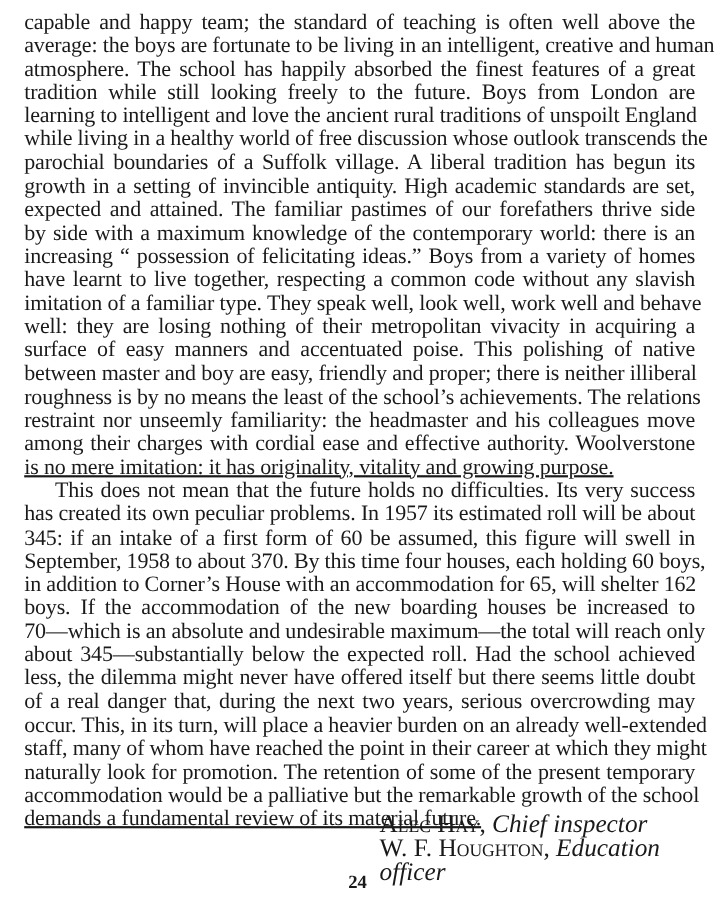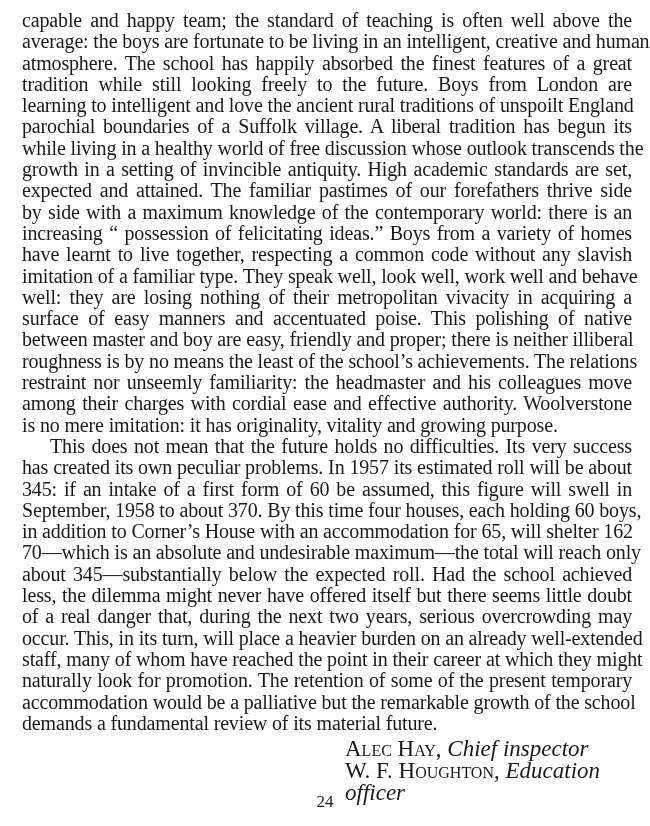--- a/index.html
+++ b/index.html
@@ -25,20 +25,21 @@
       font-size: 20px;
       line-height: 21.3px;
       height: 21.3px;
       white-space: nowrap;
       text-align: justify;
       text-align-last: justify;
       letter-spacing: -0.15px;
     }
     .line.last {
       text-align-last: left;
+      text-decoration: underline;
     }
     .line.indent {
       padding-left: 28px;
     }
     .signatures {
       position: absolute;
       left: 345px;
       top: 738px;
       font-size: 23px;
       line-height: 22px;
@@ -49,55 +50,56 @@
     .it {
       font-style: italic;
     }
     .page-number {
       position: absolute;
       left: 0;
       width: 650px;
       top: 792px;
       text-align: center;
       font-size: 17px;
-      font-weight: normal;
+      font-weight: bold;
     }
   </style>
 </head>
 <body>
 
 <div class="page">
   <div>
     <div class="line">capable and happy team;  the standard of teaching is often well above the</div>
     <div class="line">average:  the boys are fortunate to be living in an intelligent, creative and humane</div>
     <div class="line">atmosphere.   The school has happily absorbed the finest features of a great</div>
     <div class="line">tradition while still looking freely to the future.   Boys from London are</div>
     <div class="line">learning to intelligent and love the ancient rural traditions of unspoilt England</div>
+    <div class="line">while living in a healthy world of free discussion whose outlook transcends the</div>
     <div class="line">parochial boundaries of a Suffolk village.   A liberal tradition has begun its</div>
-    <div class="line">while living in a healthy world of free discussion whose outlook transcends the</div>
     <div class="line">growth in a setting of invincible antiquity.   High academic standards are set,</div>
     <div class="line">expected and attained.   The familiar pastimes of our forefathers thrive side</div>
     <div class="line">by side with a maximum knowledge of the contemporary world:  there is an</div>
     <div class="line">increasing “ possession of felicitating ideas.”   Boys from a variety of homes</div>
     <div class="line">have learnt to live together, respecting a common code without any slavish</div>
     <div class="line">imitation of a familiar type.   They speak well, look well, work well and behave</div>
     <div class="line">well:  they are losing nothing of their metropolitan vivacity in acquiring a</div>
     <div class="line">surface of easy manners and accentuated poise.   This polishing of native</div>
     <div class="line">between master and boy are easy, friendly and proper;  there is neither illiberal</div>
     <div class="line">roughness is by no means the least of the school’s achievements.   The relations</div>
     <div class="line">restraint nor unseemly familiarity:  the headmaster and his colleagues move</div>
     <div class="line">among their charges with cordial ease and effective authority.   Woolverstone</div>
     <div class="line last">is no mere imitation:  it has originality, vitality and growing purpose.</div>
   </div>
   <div>
     <div class="line indent">This does not mean that the future holds no difficulties.   Its very success</div>
     <div class="line">has created its own peculiar problems.   In 1957 its estimated roll will be about</div>
     <div class="line">345:  if an intake of a first form of 60 be assumed, this figure will swell in</div>
     <div class="line">September, 1958 to about 370.   By this time four houses, each holding 60 boys,</div>
     <div class="line">in addition to Corner’s House with an accommodation for 65, will shelter 162</div>
+    <div class="line">boys.   If the accommodation of the new boarding houses be increased to</div>
     <div class="line">70—which is an absolute and undesirable maximum—the total will reach only</div>
     <div class="line">about 345—substantially below the expected roll.   Had the school achieved</div>
     <div class="line">less, the dilemma might never have offered itself but there seems little doubt</div>
     <div class="line">of a real danger that, during the next two years, serious overcrowding may</div>
     <div class="line">occur.   This, in its turn, will place a heavier burden on an already well-extended</div>
     <div class="line">staff, many of whom have reached the point in their career at which they might</div>
     <div class="line">naturally look for promotion.   The retention of some of the present temporary</div>
     <div class="line">accommodation would be a palliative but the remarkable growth of the school</div>
     <div class="line last">demands a fundamental review of its material future.</div>
   </div>

